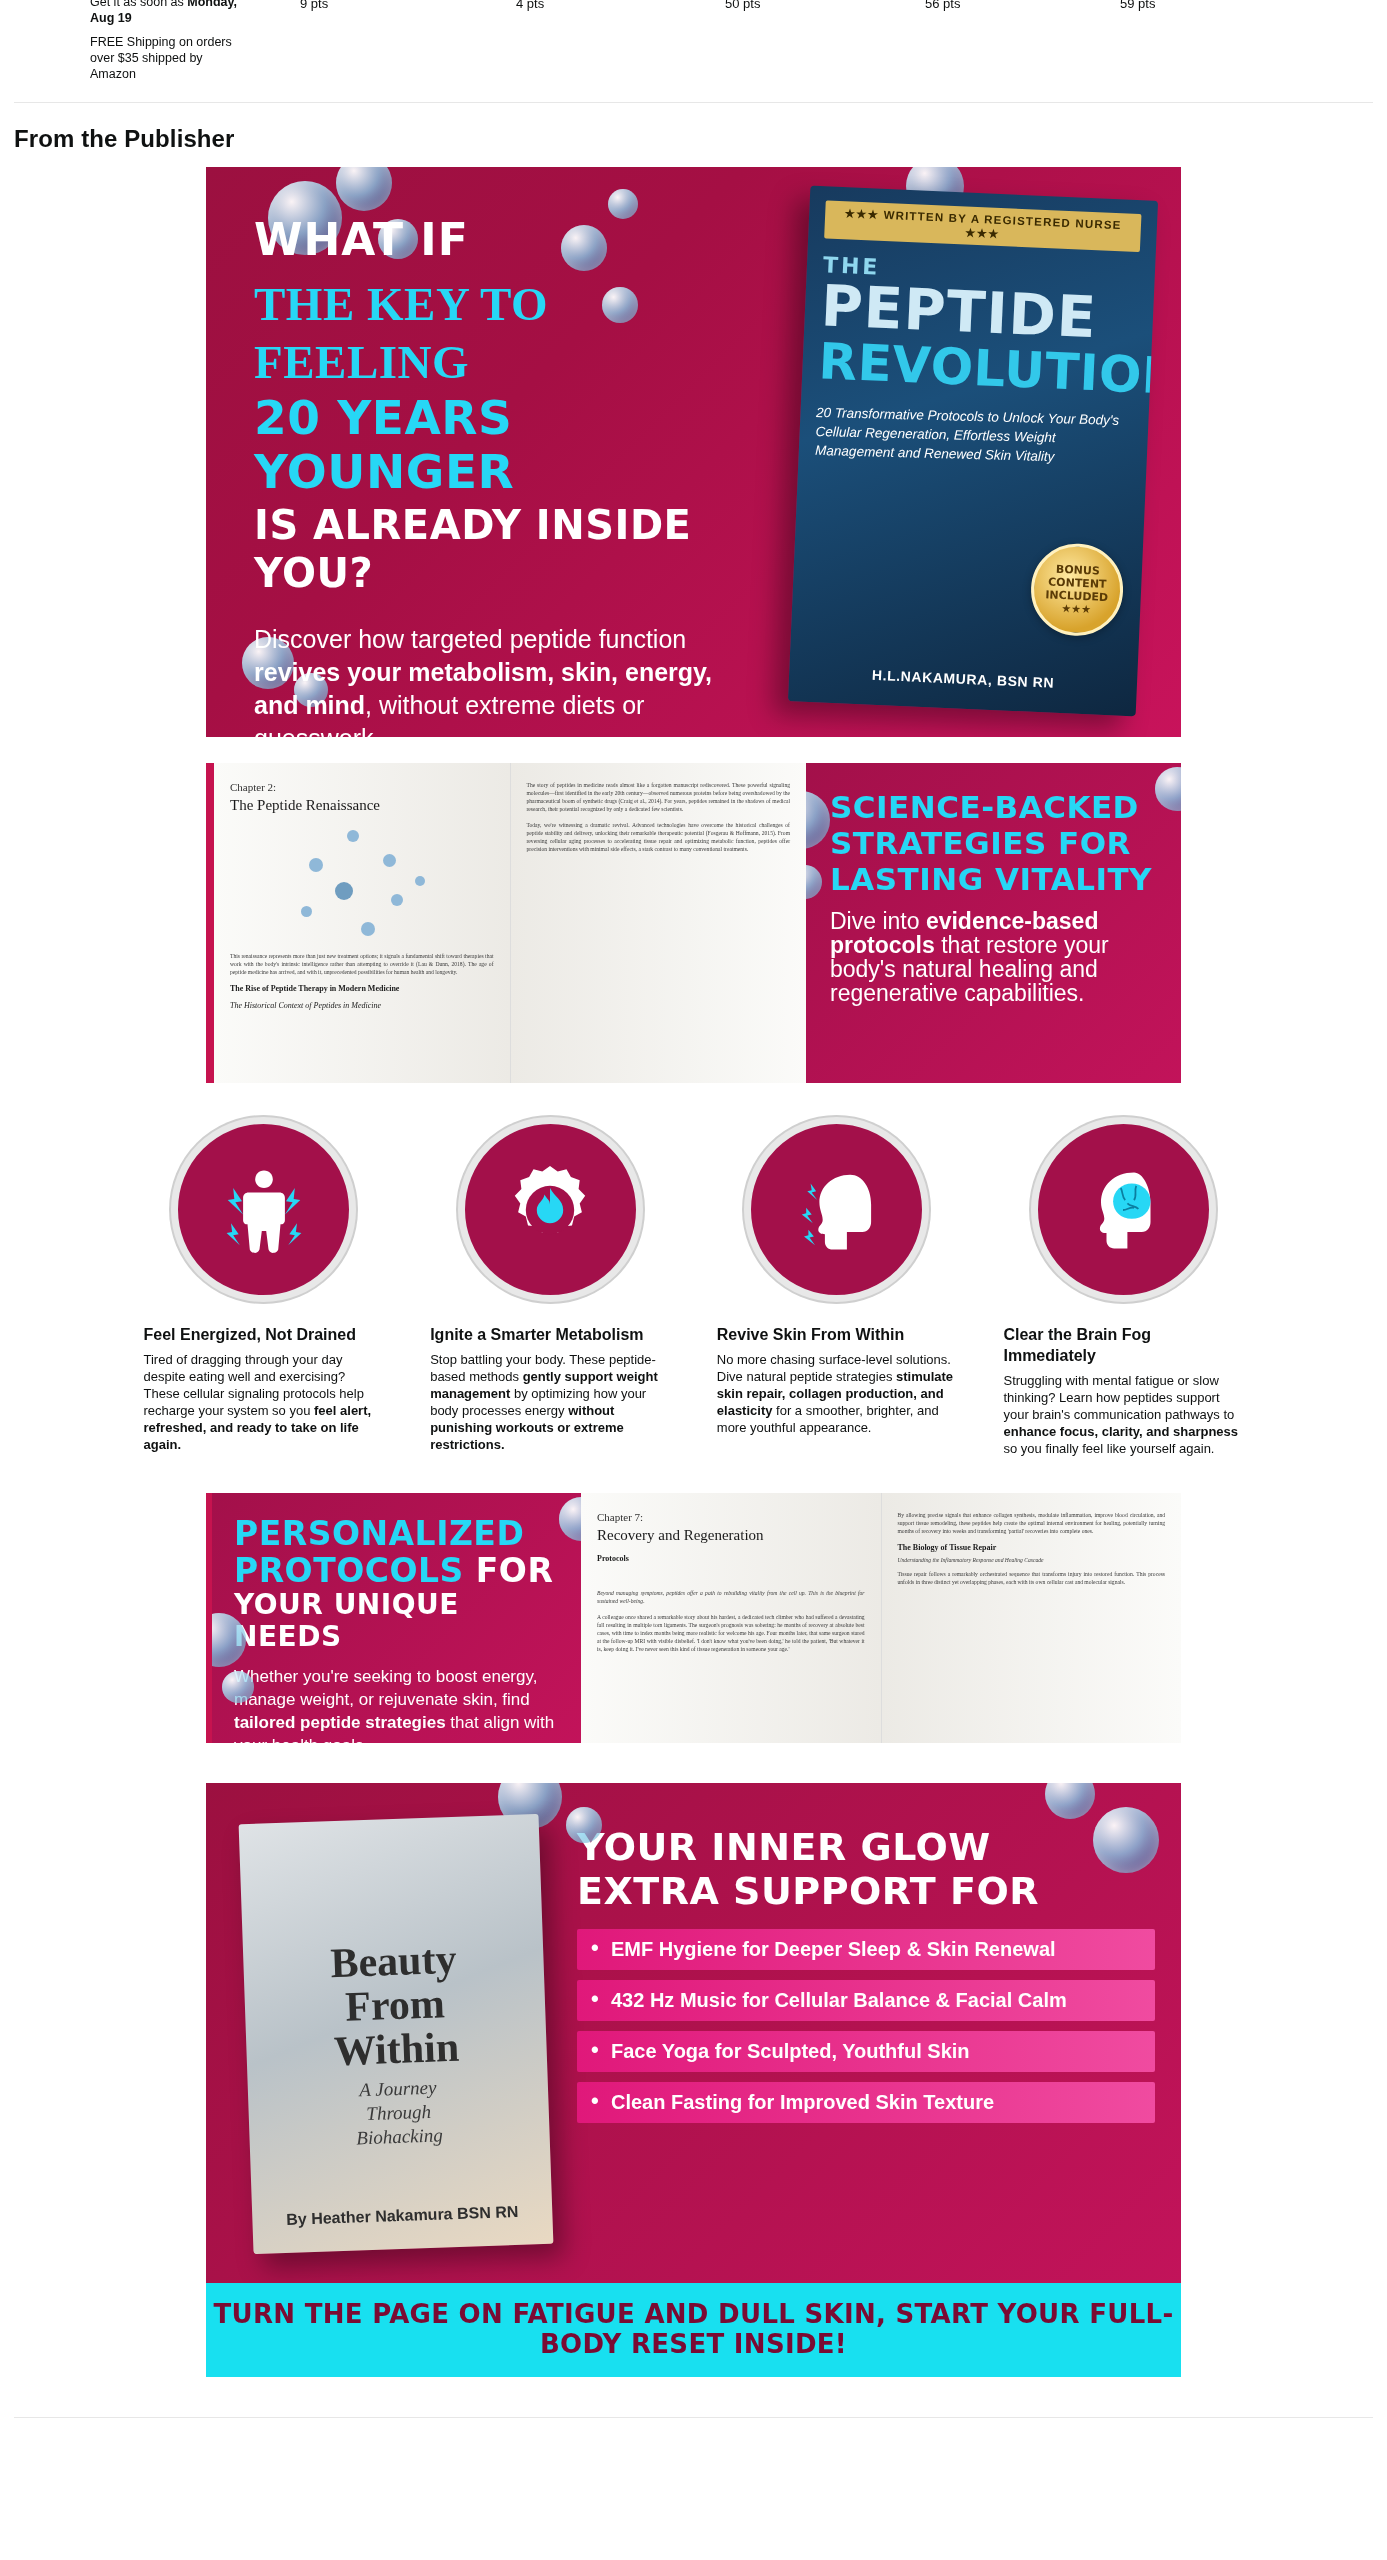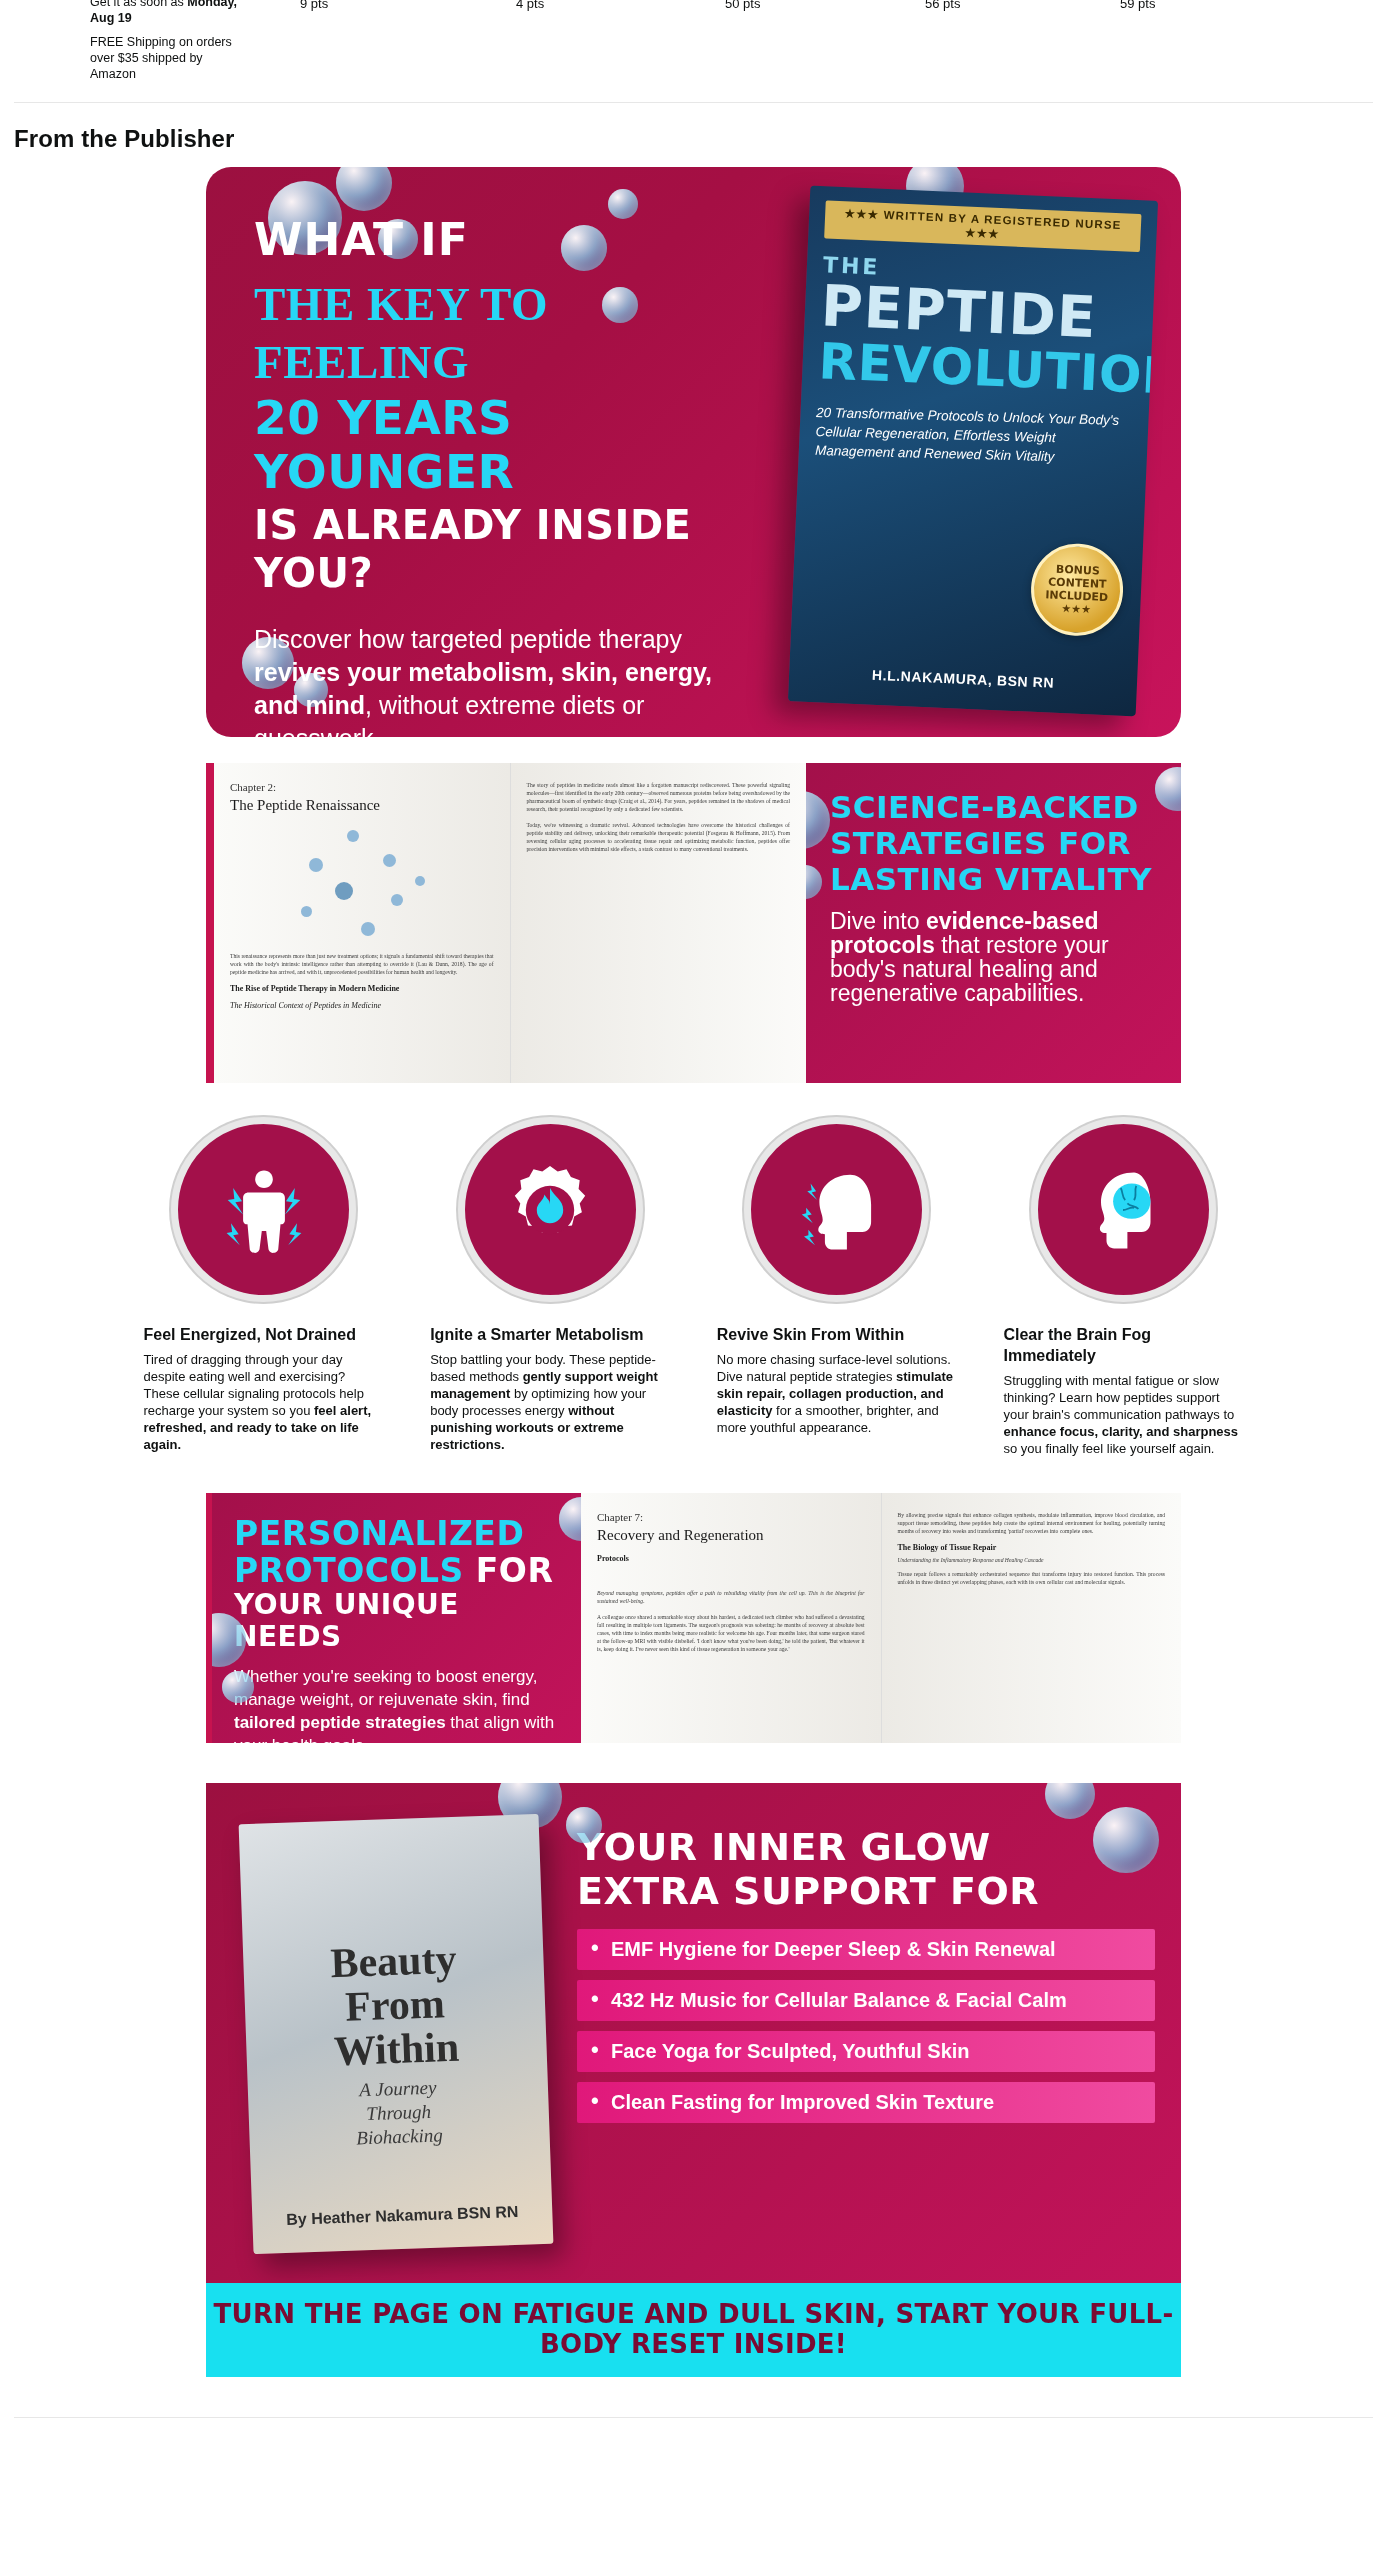--- a/index.html
+++ b/index.html
@@ -49,21 +49,20 @@
   .module { margin: 0 auto 26px auto; }
 
   
   .hero {
     position: relative;
     width: 975px;
     height: 570px;
     margin: 0 auto;
     background: linear-gradient(135deg,#9c1040 0%, #a50f44 35%, #c8135b 100%);
     overflow: hidden;
-    border-radius: 25px;
   }
   .hero-left {
     position: absolute;
     left: 48px; top: 48px; width: 520px;
   }
   .h-l1 {
     font-family: "DejaVu Sans", sans-serif;
     font-weight: bold;
     color: #ffffff;
     font-size: 44px;
@@ -417,21 +416,21 @@
         <div class="bub" style="left:36px;  top:470px; width:52px; height:52px;"></div>
         <div class="bub" style="left:88px;  top:506px; width:34px; height:34px;"></div>
         <div class="bub" style="left:700px; top:-10px;width:58px; height:58px;"></div>
 
         <div class="hero-left">
           <div class="h-l1">WHAT IF</div>
           <div class="h-l2">THE KEY TO FEELING</div>
           <div class="h-l3">20 YEARS YOUNGER</div>
           <div class="h-l4">IS ALREADY INSIDE YOU?</div>
           <div class="h-sub">
-            <span>Discover how targeted peptide therapy </span><b>revives your metabolism, skin, energy, and mind</b><span>, without extreme diets or guesswork.</span>
+            <span>Discover how targeted peptide function </span><b>revives your metabolism, skin, energy, and mind</b><span>, without extreme diets or guesswork.</span>
           </div>
 
         </div>
 
         <div class="book">
           <div class="book-ribbon">★★★ WRITTEN BY A REGISTERED NURSE ★★★</div>
           <div class="bt-the">THE</div>
           <div class="bt-main">PEPTIDE</div>
           <div class="bt-main2">REVOLUTION</div>
           <div class="bt-desc">20 Transformative Protocols to Unlock Your Body's Cellular Regeneration, Effortless Weight Management and Renewed Skin Vitality</div>

